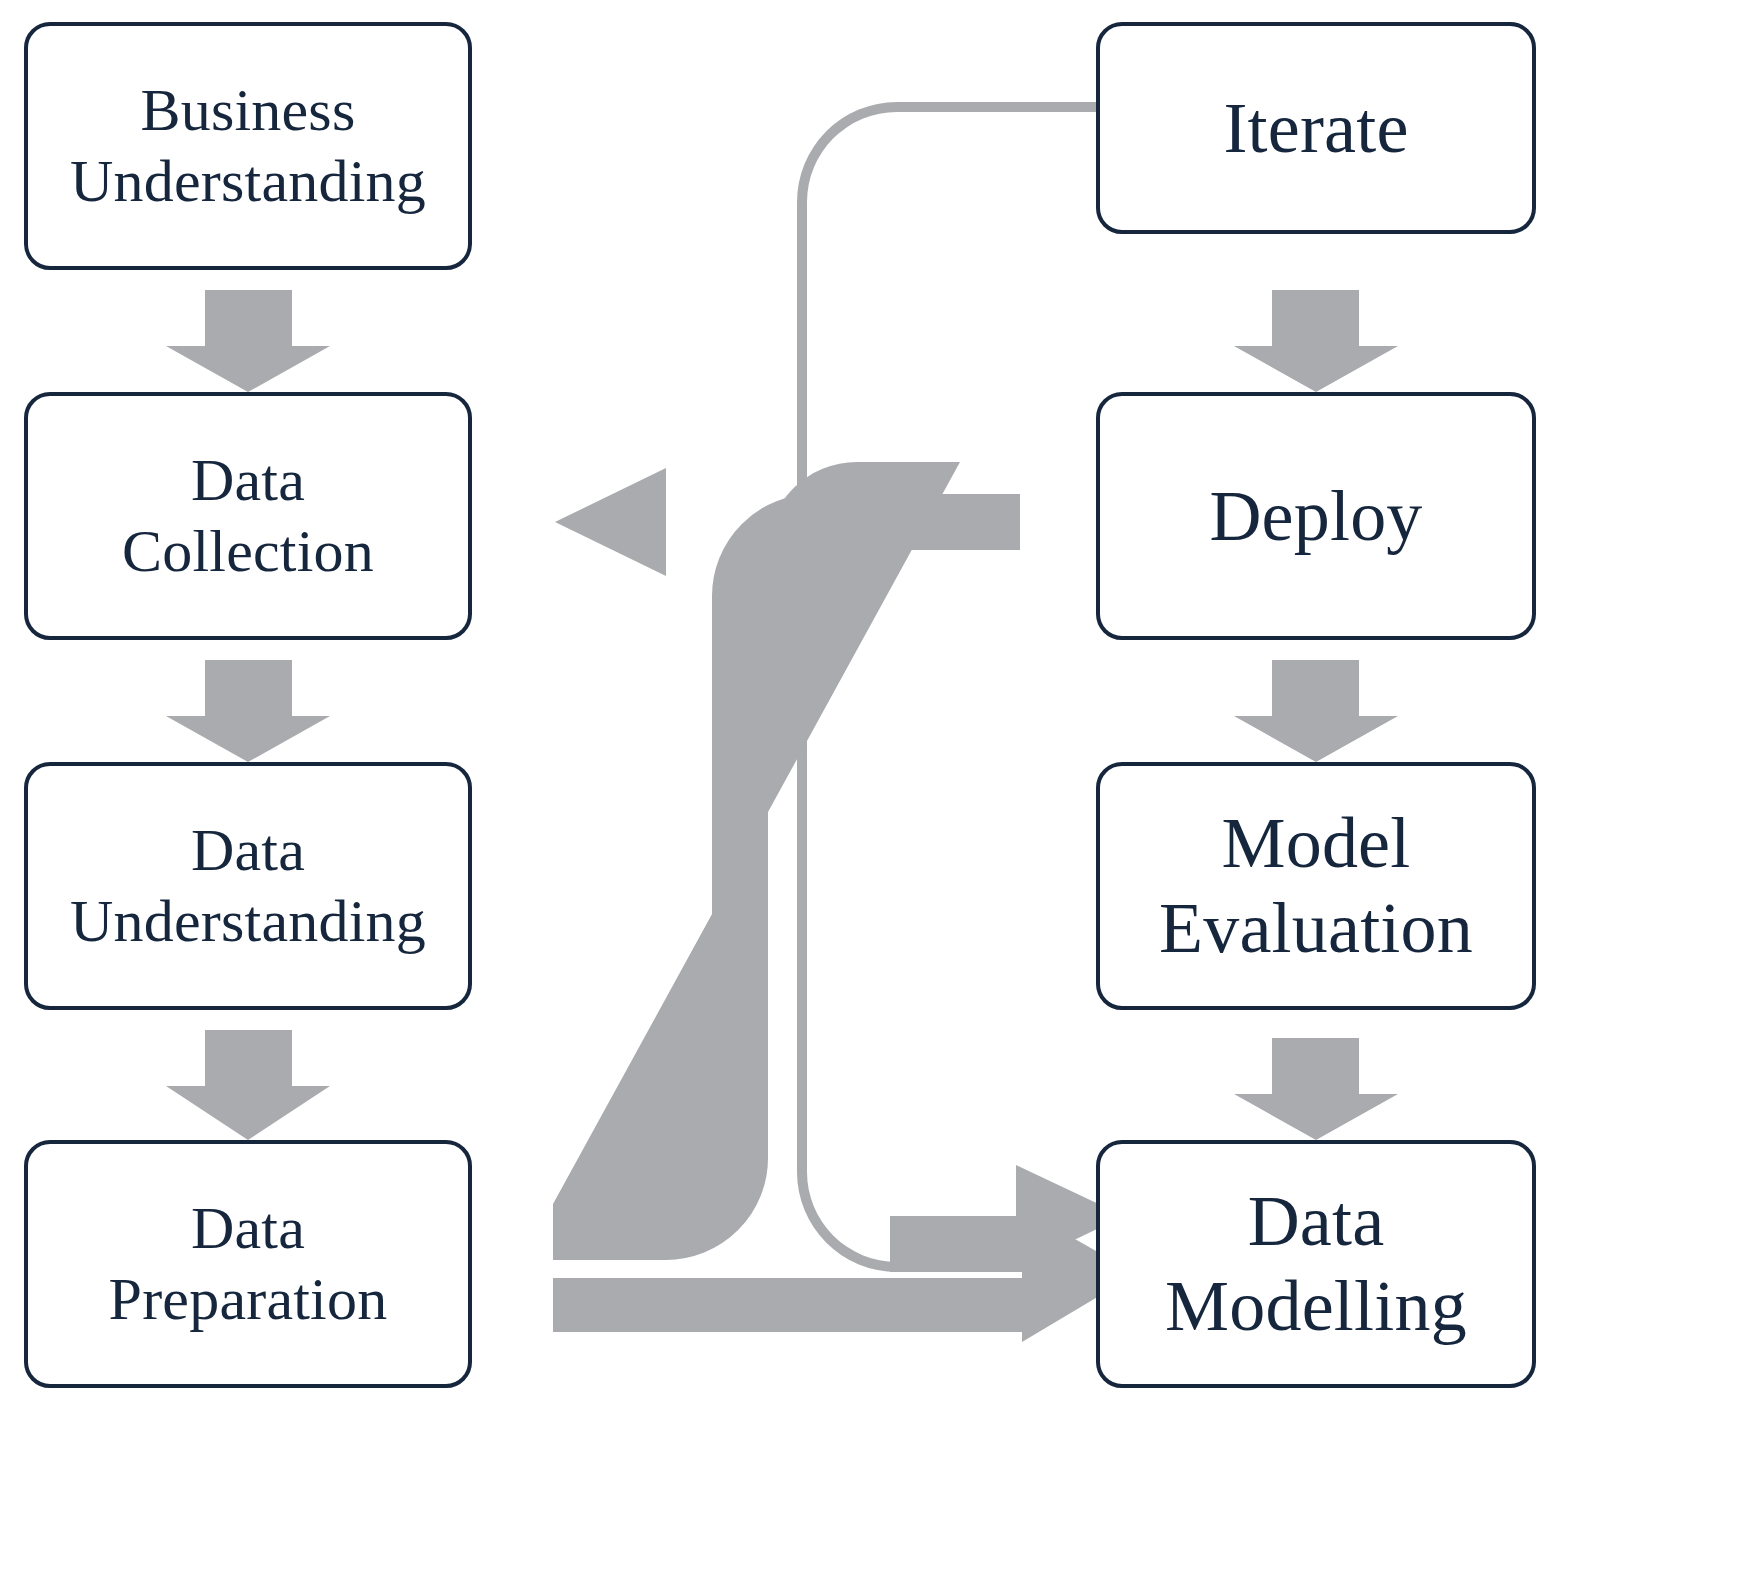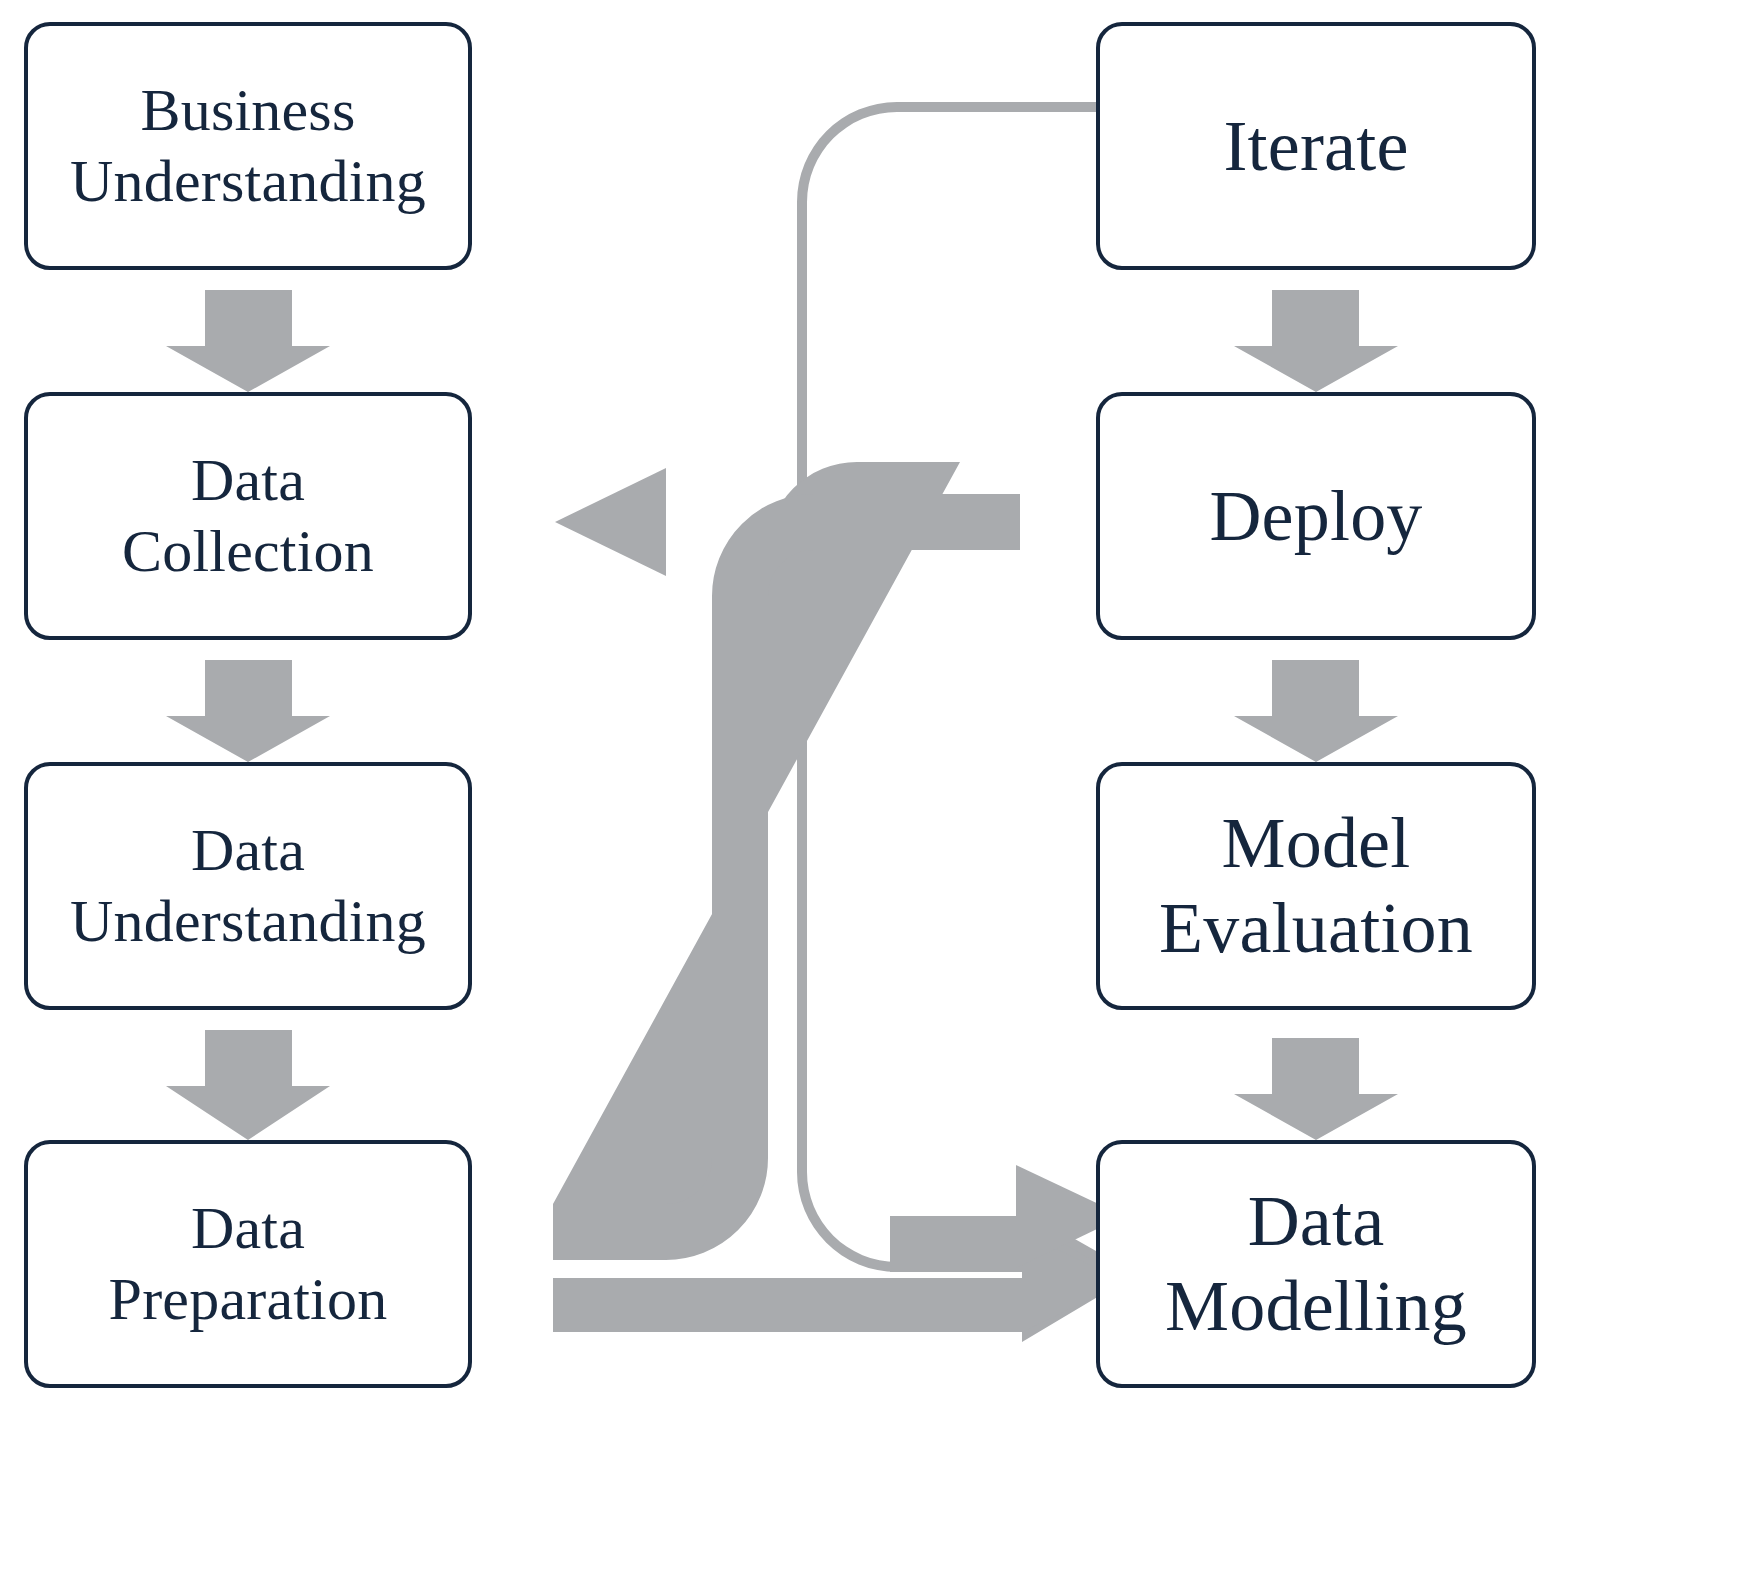--- a/index.html
+++ b/index.html
@@ -47,21 +47,21 @@
     width: 100%;
     padding: 0 26px;
     box-sizing: border-box;
   }
   
   #node-business-understanding { left: 24px;  top: 22px;   width: 448px; height: 248px; font-size: 60px; }
   #node-data-collection        { left: 24px;  top: 392px;  width: 448px; height: 248px; font-size: 60px; }
   #node-data-understanding     { left: 24px;  top: 762px;  width: 448px; height: 248px; font-size: 60px; }
   #node-data-preparation       { left: 24px;  top: 1140px; width: 448px; height: 248px; font-size: 60px; }
   
-  #node-iterate                { left: 1096px; top: 22px;   width: 440px; height: 248px; font-size: 72px; }
+  #node-iterate                { left: 1096px; top: 22px;   width: 440px; height: 212px; font-size: 72px; }
   #node-deploy                 { left: 1096px; top: 392px;  width: 440px; height: 248px; font-size: 72px; }
   #node-model-evaluation       { left: 1096px; top: 762px;  width: 440px; height: 248px; font-size: 72px; }
   #node-data-modelling         { left: 1096px; top: 1140px; width: 440px; height: 248px; font-size: 72px; }
 </style>
 </head>
 <body>
 
 <div id="diagram">
 
   <svg id="flow-svg" viewBox="0 0 1759 1591" xmlns="http://www.w3.org/2000/svg">

